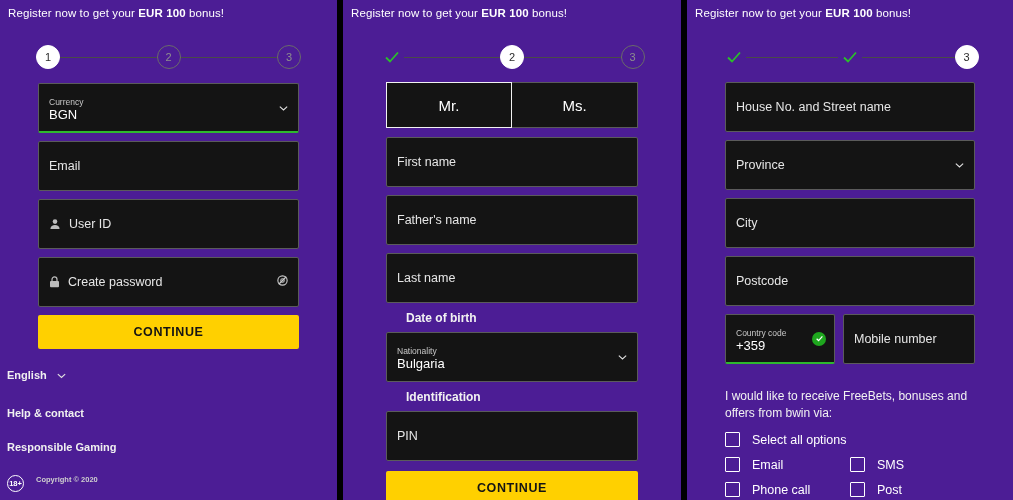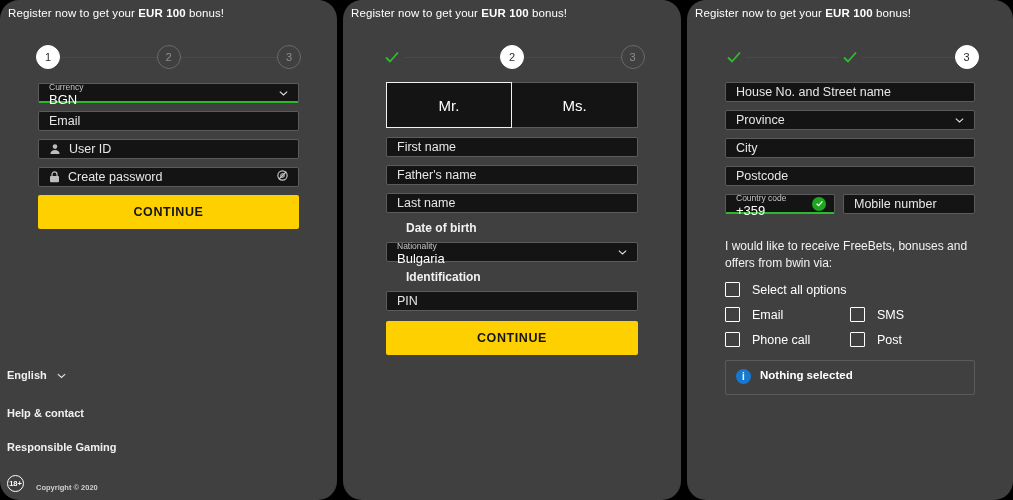--- a/index.html
+++ b/index.html
@@ -7,23 +7,22 @@
     width: 1013px; height: 500px;
     background: #000;
     font-family: "Liberation Sans", sans-serif;
     overflow: hidden;
   }
   .screen { position: relative; width: 1013px; height: 500px; display: flex; background:#000; }
 
   .panel {
     position: relative;
     height: 500px;
-    background: #404040;
+    background: #4c1d95;
     overflow: hidden;
-    border-radius: 19px;
   }
   .panel-1 { width: 337px; }
   .gap { width: 6px; height: 500px; background: #000; }
   .panel-2 { width: 338px; }
   .panel-3 { width: 326px; }
 
   .promo {
     font-size: 11.5px;
     color: #ffffff;
     padding: 7px 0 0 8px;
@@ -46,21 +45,21 @@
   .step.inactive { border: 1px solid #6a6a6a; color: #8e8e8e; background: transparent; }
   .step.active { background: #ffffff; color: #2b2b2b; border: 1px solid #ffffff; }
   .step.done { border: none; background: transparent; color: #2bbf2b; }
   .step.done svg { display:block; }
   .step-line { height: 1px; background: #4a4a4a; flex: 1 1 auto; }
 
   
   .form { padding: 0 8px; }
   .field {
     position: relative;
-    height: 20px;
+    height: 50px;
     border: 1px solid #5b5b5b;
     border-radius: 2px;
     background: #141414;
     display: flex;
     align-items: center;
     padding: 0 10px;
     margin-bottom: 8px;
     color: #e8e8e8;
     font-size: 12.5px;
   }
@@ -89,21 +88,21 @@
     margin-top: 8px;
     font-family: "Liberation Sans", sans-serif;
     cursor: pointer;
   }
 
   
   .footer { position: absolute; left: 0; bottom: 0; width: 100%; padding: 0 0 8px 7px; }
   .foot-row { font-size: 11px; font-weight: bold; color: #f0f0f0; margin-bottom: 22px; display: flex; align-items: center; }
   .foot-row.lang { margin-bottom: 26px; }
   .foot-row .chev-inline { margin-left: 9px; display:flex; }
-  .copy-row { display: flex; align-items: flex-end; }
+  .copy-row { display: flex; align-items: flex-start; }
   .badge18 {
     width: 17px; height: 17px; border-radius: 50%;
     border: 1.5px solid #ffffff; color: #ffffff;
     font-size: 7.5px; font-weight: bold;
     display: flex; align-items: center; justify-content: center;
     margin-right: 12px; flex: 0 0 auto;
   }
   .copy-text { font-size: 7.5px; color: #cfcfcf; font-weight: bold; }
 
   

